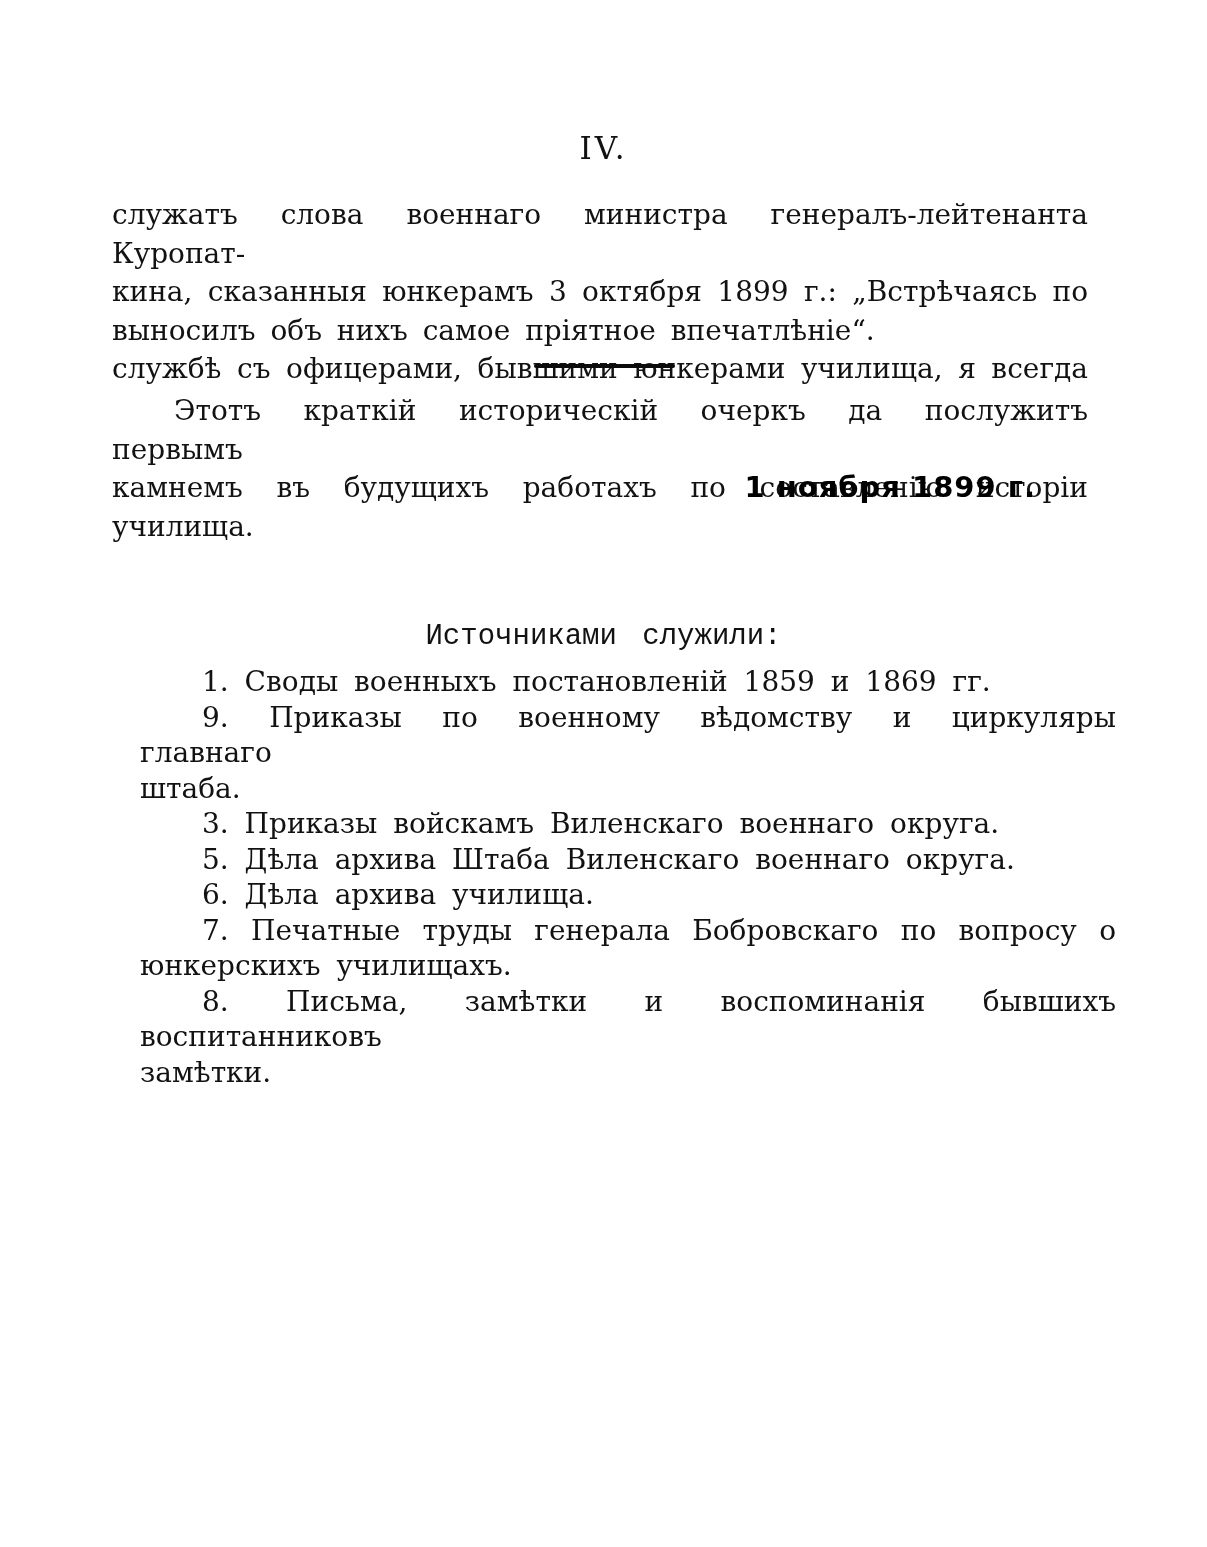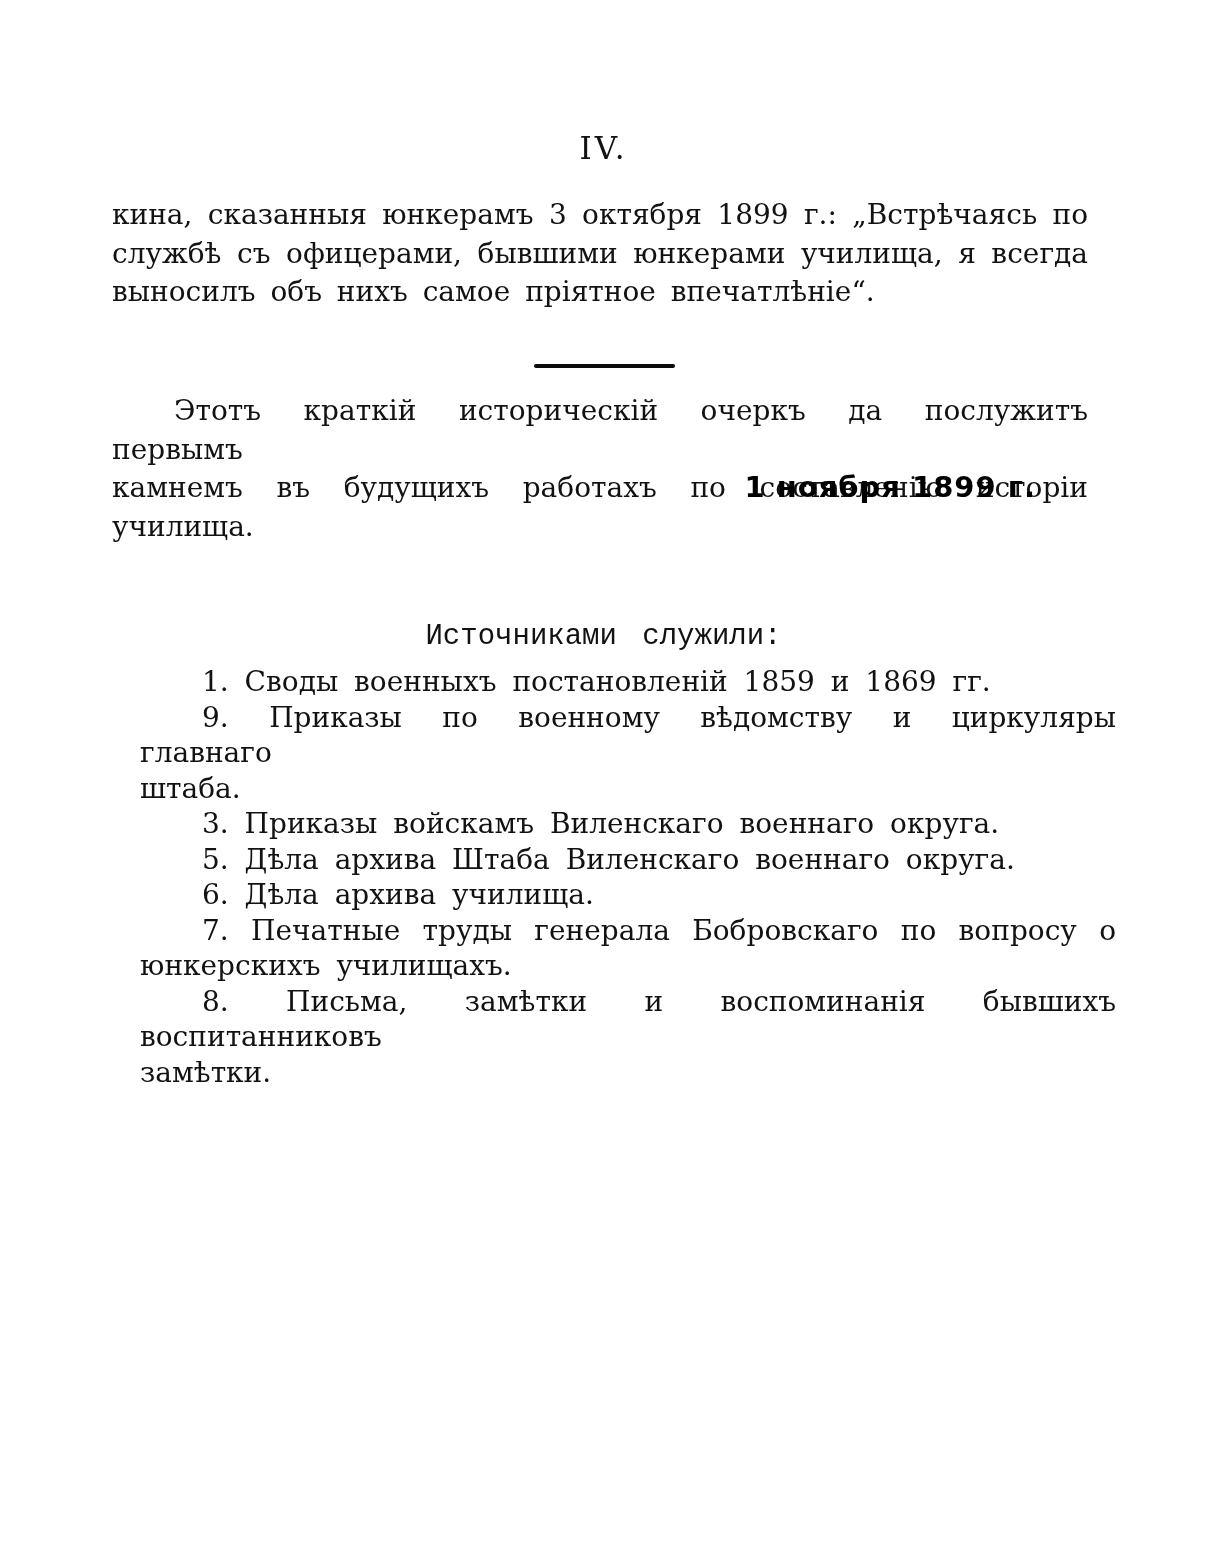--- a/index.html
+++ b/index.html
@@ -80,23 +80,24 @@
   }
 </style>
 </head>
 <body>
 
 <div class="page">
 
   <div class="section-number">IV.</div>
 
   <div class="para para-quote">
+    <div class="tline just">служатъ слова военнаго министра генералъ-лейтенанта Куропат-</div>
     <div class="tline just">кина, сказанныя юнкерамъ 3 октября 1899 г.: „Встрѣчаясь по</div>
+    <div class="tline left">выносилъ объ нихъ самое пріятное впечатлѣніе“.</div>
     <div class="tline just">службѣ съ офицерами, бывшими юнкерами училища, я всегда</div>
-    <div class="tline left">выносилъ объ нихъ самое пріятное впечатлѣніе“.</div>
   </div>
 
   <div class="divider divider-top"></div>
 
   <div class="para para-closing">
     <div class="tline just indent">Этотъ краткій историческій очеркъ да послужитъ первымъ</div>
     <div class="tline just">камнемъ въ будущихъ работахъ по составленію исторіи училища.</div>
   </div>
 
   <div class="date-line">1 ноября 1899 г.</div>

